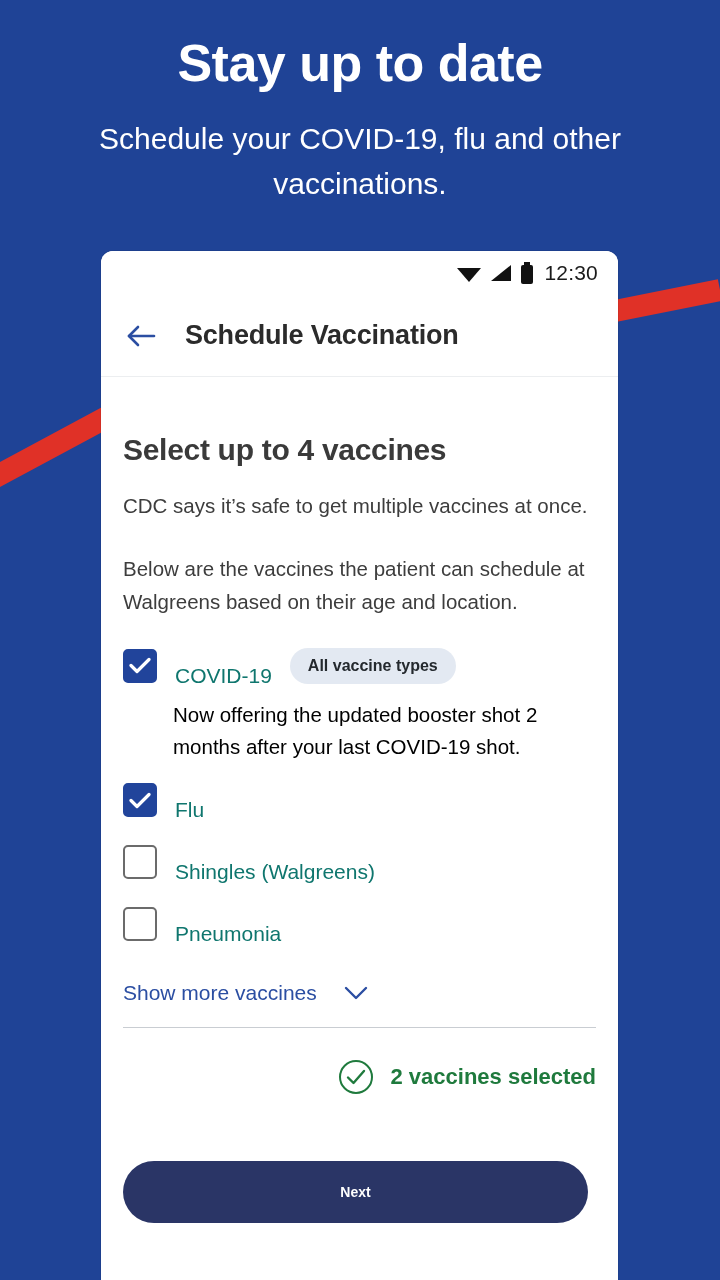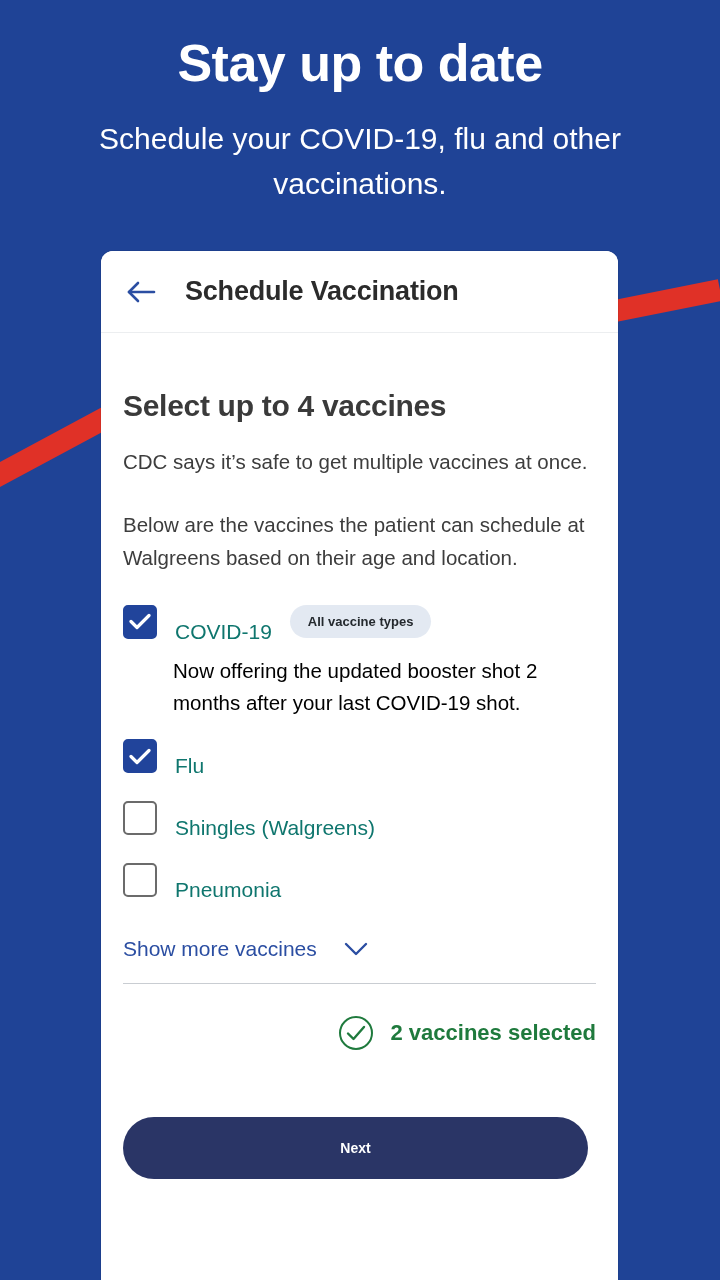--- a/index.html
+++ b/index.html
@@ -144,21 +144,21 @@
     border-color: #21449b;
   }
   .vax-label {
     font-size: 21px;
     color: #0f766e;
     margin-top: 20px;
   }
   .pill {
     background: #e3e9f2;
     color: #24292e;
-    font-size: 13px;
+    font-size: 16px;
     font-weight: bold;
     border-radius: 18px;
     padding: 9px 18px;
     white-space: nowrap;
   }
   .vax-note {
     font-size: 20.5px;
     color: #000000;
     line-height: 1.58;
     padding: 6px 0 10px 50px;
@@ -221,20 +221,33 @@
   <path d="M -10 250 L 120 180 L 720 60" stroke="#e03127" stroke-width="22" fill="none"></path>
 </svg>
 
 <div class="promo">
   <div class="promo-title">Stay up to date</div>
   <div class="promo-sub">Schedule your COVID-19, flu and other vaccinations.</div>
 </div>
 
 <div class="phone">
 
+  <div class="statusbar">
+    <svg class="status-icon" width="26" height="20" viewBox="0 0 26 20">
+      <path d="M1 5 L13 19 L25 5 Z" fill="#111"></path>
+    </svg>
+    <svg class="status-icon" width="24" height="20" viewBox="0 0 24 20">
+      <path d="M2 18 L22 18 L22 2 Z" fill="#111"></path>
+    </svg>
+    <svg class="status-icon" width="14" height="22" viewBox="0 0 14 22">
+      <rect x="4" y="0" width="6" height="3" fill="#111"></rect>
+      <rect x="1" y="3" width="12" height="19" rx="2" fill="#111"></rect>
+    </svg>
+    <span class="status-time">12:30</span>
+  </div>
 
   <div class="appbar">
     <div class="back-btn">
       <svg width="30" height="24" viewBox="0 0 30 24">
         <path d="M12 3 L3 12 L12 21" stroke="#2b4ea2" stroke-width="2.6" fill="none" stroke-linecap="round" stroke-linejoin="round"></path>
         <line x1="3" y1="12" x2="28" y2="12" stroke="#2b4ea2" stroke-width="2.6" stroke-linecap="round"></line>
       </svg>
     </div>
     <div class="appbar-title">Schedule Vaccination</div>
   </div>

